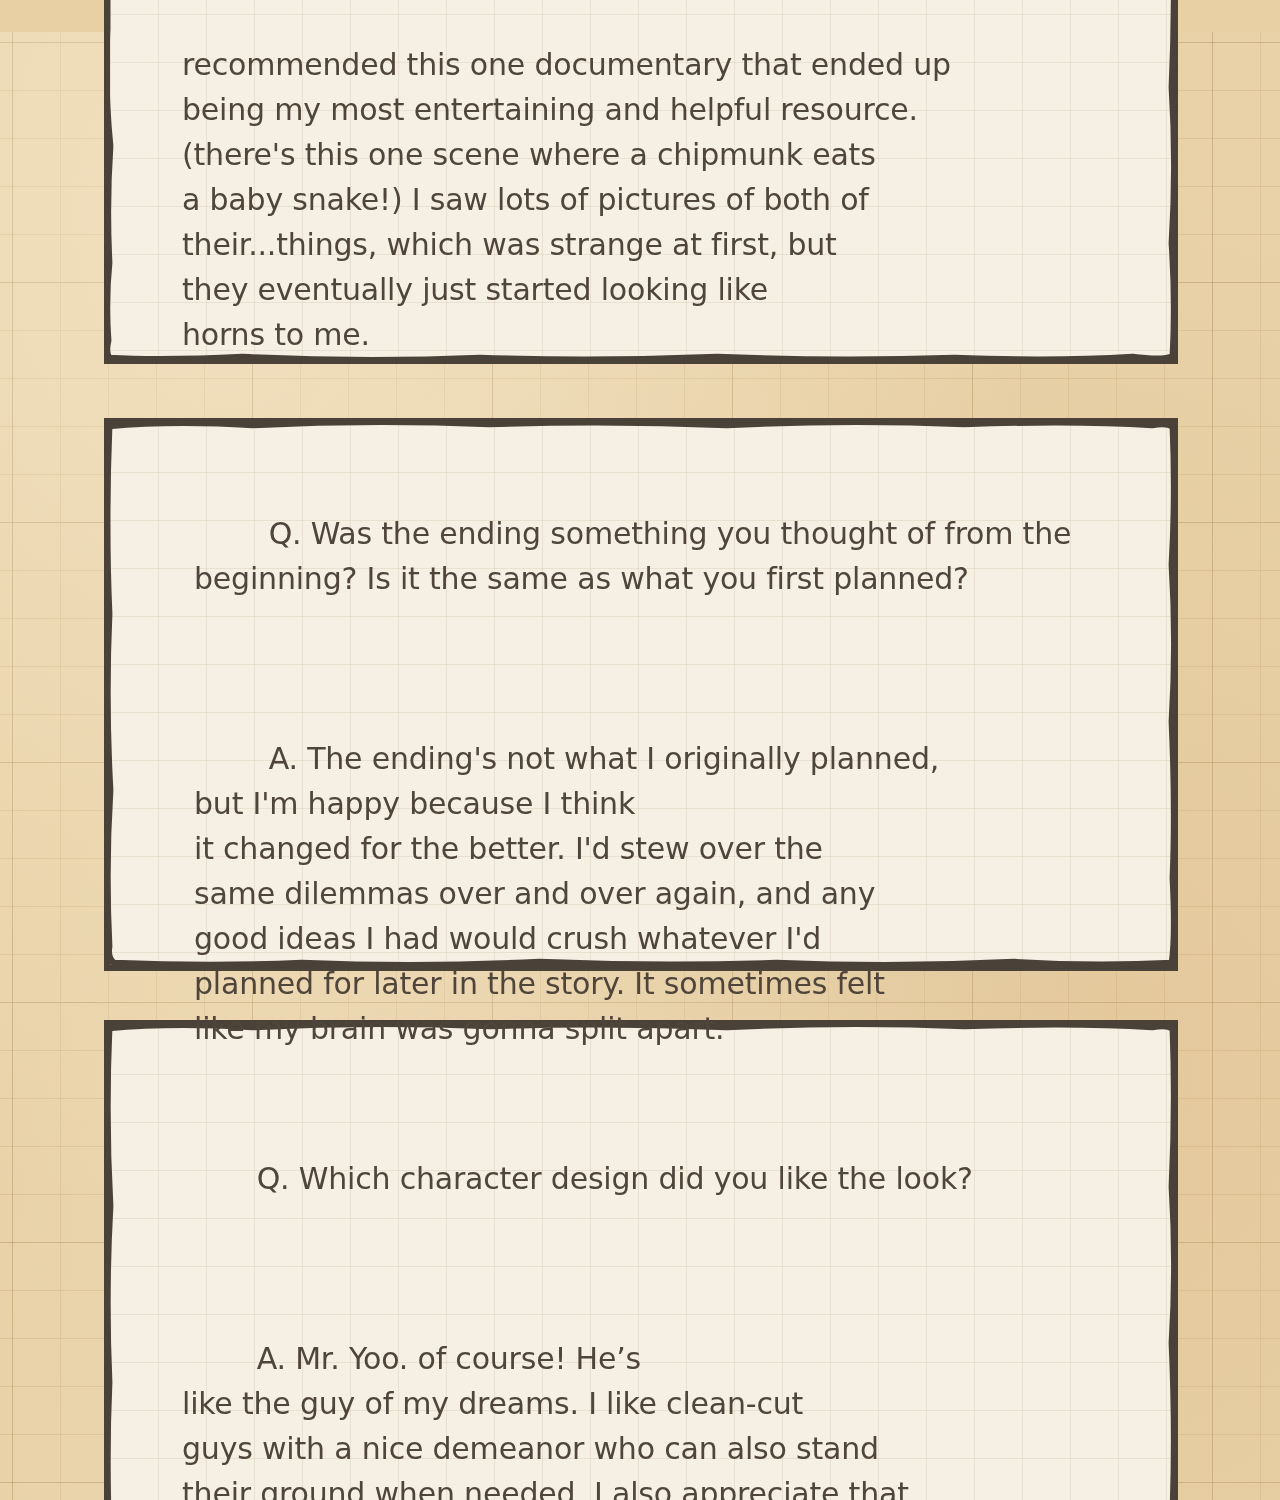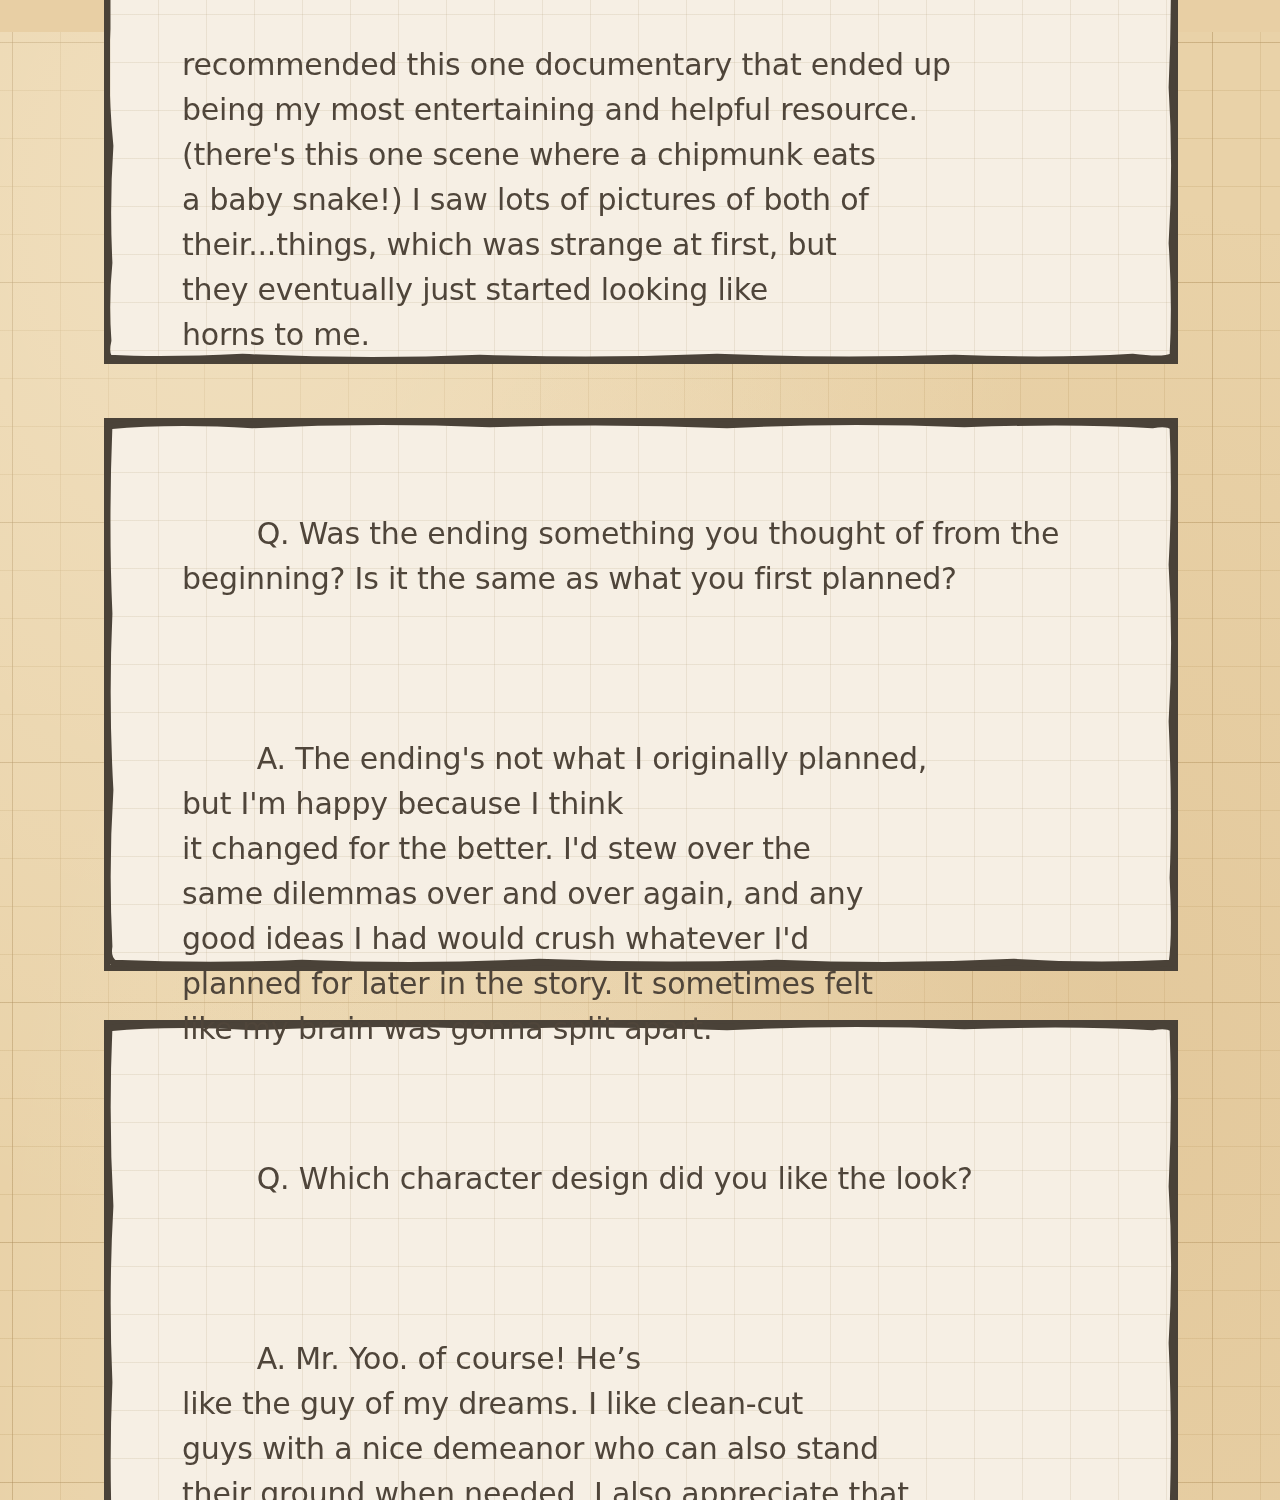--- a/index.html
+++ b/index.html
@@ -98,20 +98,21 @@
   #panel-1 .text {
     padding: 124px 0 0 72px;
   }
 
   
   #panel-2 {
     left: 104px;
     top: 386px;
     width: 1074px;
     height: 553px;
+    padding-left: 12px;
   }
   #panel-2 .text {
     padding: 42px 0 0 72px;
   }
 
   
   #panel-3 {
     left: 104px;
     top: 988px;
     width: 1074px;

